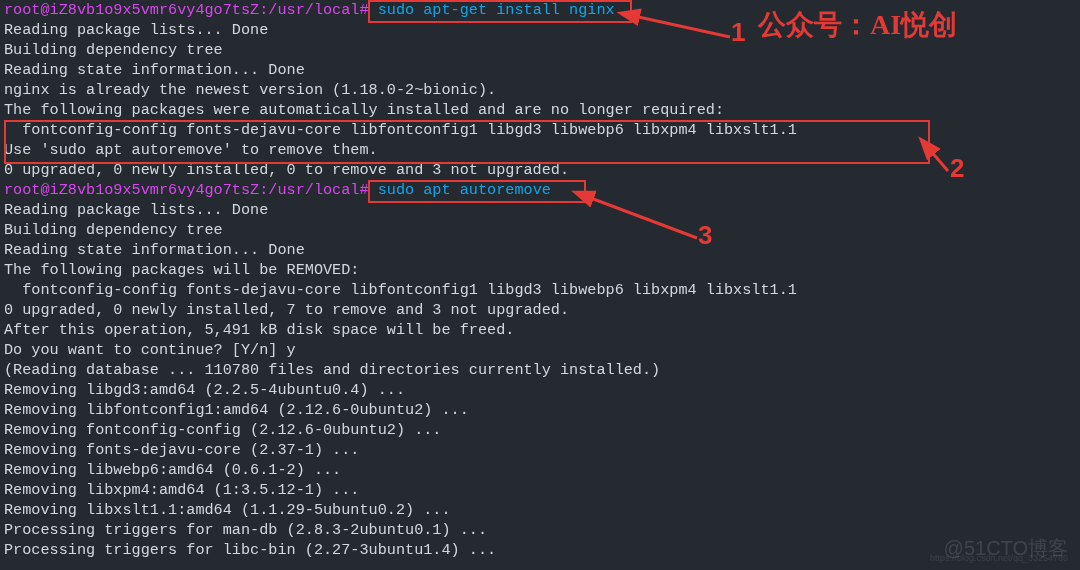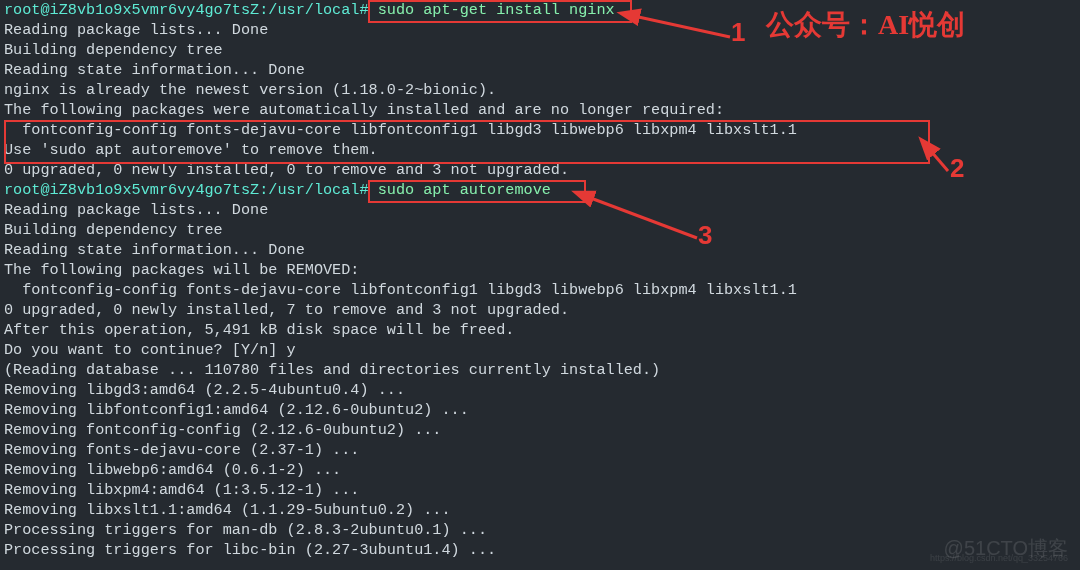--- a/index.html
+++ b/index.html
@@ -14,22 +14,22 @@
     overflow: hidden;
     position: relative;
     line-height: 20px;
   }
   .terminal {
     position: relative;
     white-space: pre;
     padding: 0 0 0 4px;
   }
   .line { white-space: pre; }
-  .prompt-user { color: #5eead4; }
-  .cmd { color: #86efac; }
+  .prompt-user { color: #d946ef; }
+  .cmd { color: #0ea5e9; }
   .highlight-box {
     position: absolute;
     border: 2px solid #e53935;
     pointer-events: none;
   }
   .arrow-svg {
     position: absolute;
     pointer-events: none;
   }
   .annotation-label {
@@ -85,16 +85,16 @@
   </defs>
   <line x1="730" y1="37" x2="634" y2="16" stroke="#e53935" stroke-width="3" marker-end="url(#ah)"></line>
   <line x1="948" y1="171" x2="930" y2="150" stroke="#e53935" stroke-width="3" marker-end="url(#ah)"></line>
   <line x1="697" y1="238" x2="588" y2="197" stroke="#e53935" stroke-width="3" marker-end="url(#ah)"></line>
 </svg>
 
 <div class="annotation-num" style="left:731px; top:22px;">1</div>
 <div class="annotation-num" style="left:950px; top:158px;">2</div>
 <div class="annotation-num" style="left:698px; top:225px;">3</div>
 
-<div class="annotation-label" style="left:758px; top:15px; font-size:28px;margin-left:8px;">公众号：AI悦创</div>
+<div class="annotation-label" style="left:758px; top:15px; font-size:28px;">公众号：AI悦创</div>
 
 <div class="watermark-right">@51CTO博客</div>
 <div class="watermark-sub">https://blog.csdn.net/qq_33254766</div>
 
 </body></html>

